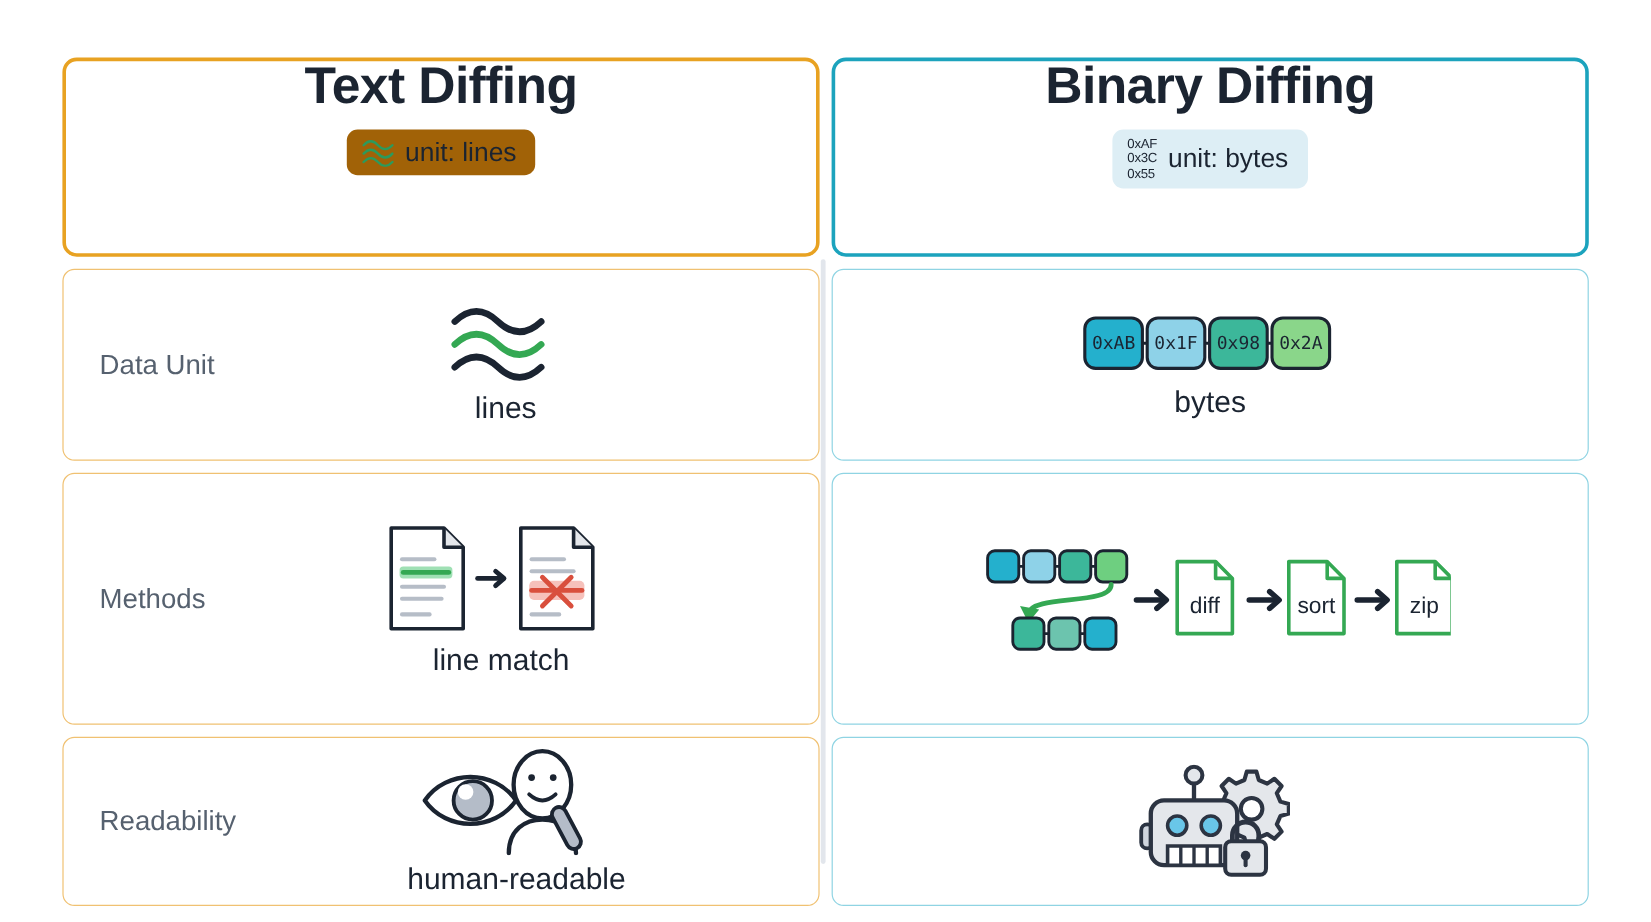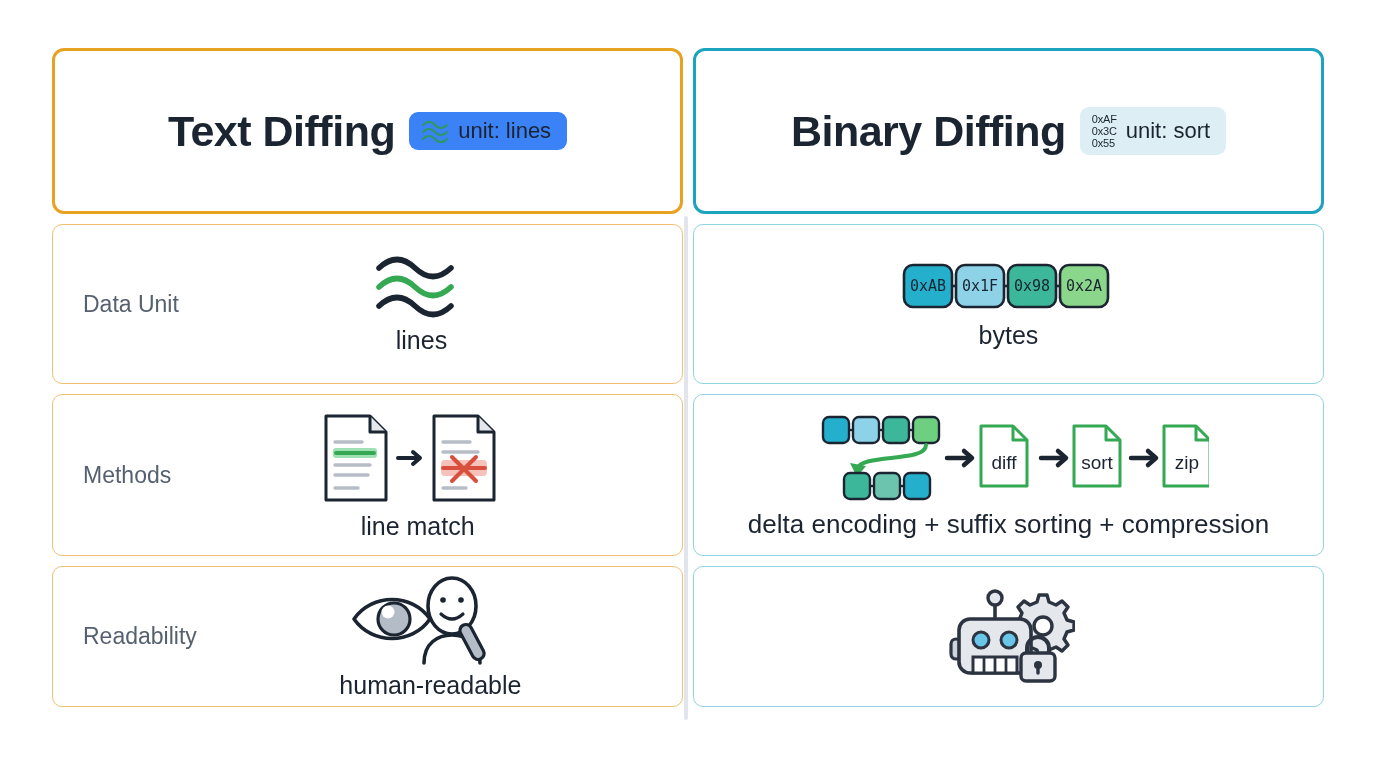--- a/index.html
+++ b/index.html
@@ -30,44 +30,43 @@
   }
   .row { display: flex; gap: 10px; }
 
   
   .head {
     flex: 1 1 0;
     height: 166px;
     background: #fff;
     border-radius: 12px;
     display: flex;
-    flex-direction: row;
+    flex-direction: column;
     align-items: center;
-    justify-content: center;
     gap: 14px;
   }
   .head.left  { border: 3px solid #e8a222; }
   .head.right { border: 3px solid #1ca3bd; }
   .head-title {
     font-size: 43px;
     font-weight: bold;
     color: #1b2431;
     letter-spacing: -0.5px;
     line-height: 1;
   }
   .badge {
     display: flex;
     align-items: center;
     gap: 9px;
     padding: 6px 16px 6px 12px;
     border-radius: 9px;
     font-size: 22px;
     color: #1b2431;
   }
-  .badge.cream { background: #3b82f6; }
+  .badge.cream { background: #a16207; }
   .badge.ice   { background: #ddeef5; }
   .hexstack {
     font-family: Liberation Sans, sans-serif;
     font-size: 11px;
     line-height: 1.12;
     color: #1b2431;
     letter-spacing: -0.2px;
   }
 
   
@@ -76,21 +75,21 @@
     background: #fff;
     border-radius: 10px;
     position: relative;
     display: flex;
     align-items: center;
     padding: 8px 18px;
   }
   .cell.left  { border: 1.6px solid #f0c172; }
   .cell.right { border: 1.6px solid #8fd4e3; }
   .r-unit { height: 160px; }
-  .r-meth { height: 162px; }
+  .r-meth { height: 210px; }
   .r-read { height: 141px; }
 
   .rowlabel {
     font-size: 23px;
     color: #56616f;
     white-space: nowrap;
     flex: 0 0 auto;
     padding-left: 12px;
   }
   .cellbody {
@@ -137,21 +136,21 @@
       </div>
 
       <div class="head right">
         <div class="head-title">Binary Diffing</div>
         <div class="badge ice">
           <span class="hexstack">
             <div>0xAF</div>
             <div>0x3C</div>
             <div>0x55</div>
           </span>
-          <span>unit: sort</span>
+          <span>unit: bytes</span>
         </div>
       </div>
     </div>
 
     <div class="row">
 
       <div class="cell left r-unit">
         <div class="rowlabel">Data Unit</div>
         <div class="cellbody">
           <span class="art">
@@ -282,21 +281,20 @@
                 <path d="M297 15 v14 h14"></path>
                 <path d="M387 15 v14 h14"></path>
               </g>
               <g font-family="Liberation Sans, sans-serif" font-size="19" fill="#1b2431" text-anchor="middle">
                 <text x="195" y="58">diff</text>
                 <text x="288" y="58">sort</text>
                 <text x="378" y="58">zip</text>
               </g>
             </svg>
           </span>
-          <span class="caption wide">delta encoding + suffix sorting + compression</span>
         </div>
       </div>
     </div>
 
     <div class="row">
 
       <div class="cell left r-read">
         <div class="rowlabel">Readability</div>
         <div class="cellbody">
           <span class="art">

